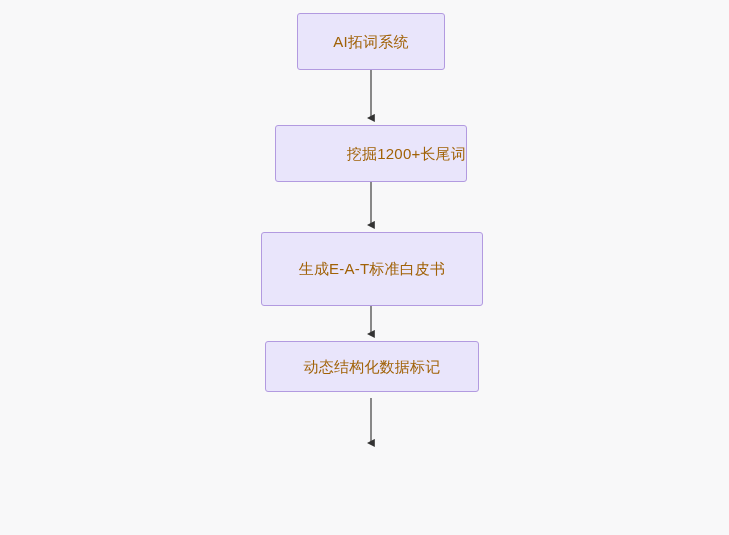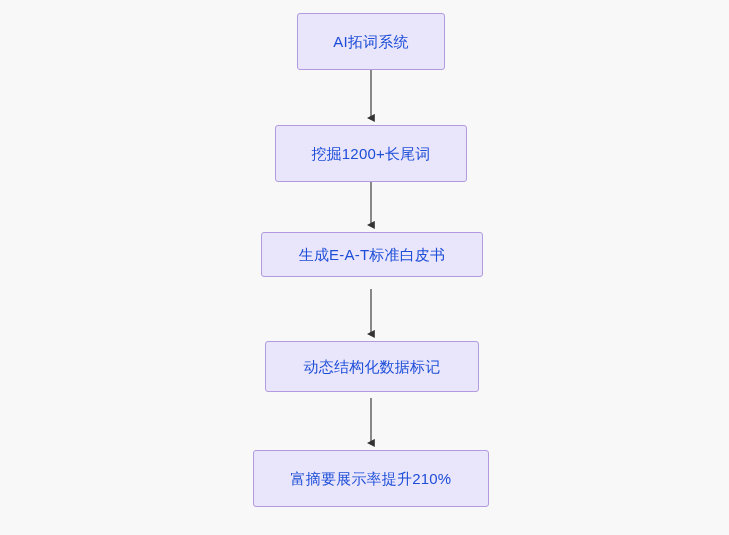--- a/index.html
+++ b/index.html
@@ -36,33 +36,33 @@
     background: #e9e5fb;
     border: 1.4px solid #b29ae0;
     border-radius: 3px;
     display: flex;
     align-items: center;
     justify-content: center;
     z-index: 2;
   }
 
   .node-label {
-    color: #1d4ed8;
+    color: #a16207;
     font-size: 15px;
     line-height: 1.2;
     letter-spacing: 0.2px;
     white-space: nowrap;
     text-align: center;
     font-family: "Liberation Sans", "DejaVu Sans", sans-serif;
   }
 
   
   #node-1 { left: 297px; top: 13px;  width: 148px; height: 57px; }
-  #node-2 { left: 275px; top: 125px; width: 192px; height: 57px; }
-  #node-3 { left: 261px; top: 232px; width: 222px; height: 45px; }
+  #node-2 { left: 275px; top: 125px; width: 192px; height: 57px; justify-content: flex-end; }
+  #node-3 { left: 261px; top: 232px; width: 222px; height: 74px; }
   #node-4 { left: 265px; top: 341px; width: 214px; height: 51px; }
   #node-5 { left: 253px; top: 450px; width: 236px; height: 57px; }
 </style>
 </head>
 <body>
 
 <div id="flow-canvas">
 
   <svg class="flow-svg" viewBox="0 0 729 535" xmlns="http://www.w3.org/2000/svg">
     <defs>
@@ -89,17 +89,14 @@
   </div>
 
   <div class="node" id="node-3">
     <span class="node-label">生成E-A-T标准白皮书</span>
   </div>
 
   <div class="node" id="node-4">
     <span class="node-label">动态结构化数据标记</span>
   </div>
 
-  <div class="node" id="node-5">
-    <span class="node-label">富摘要展示率提升210%</span>
-  </div>
 
 </div>
 
 </body></html>

